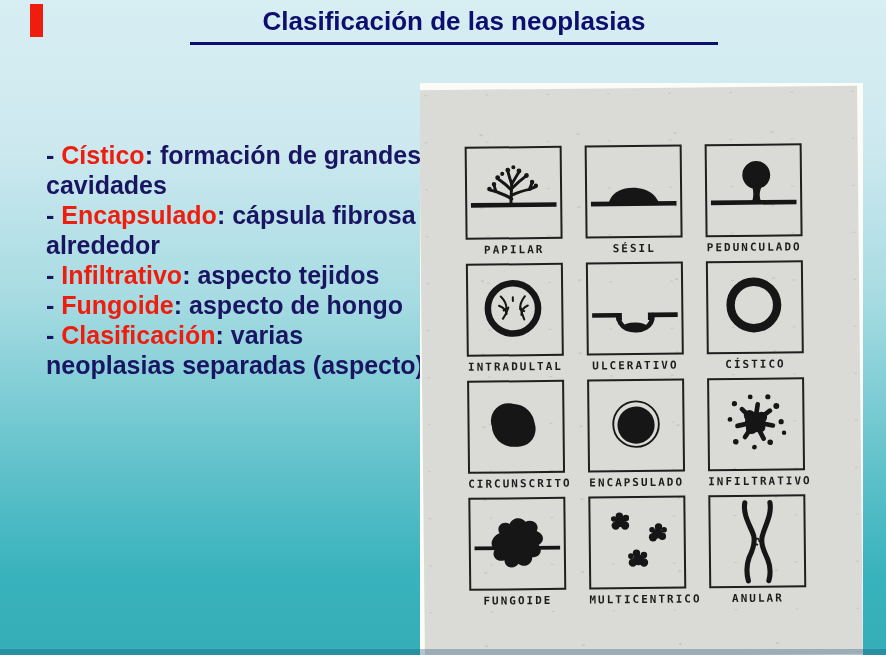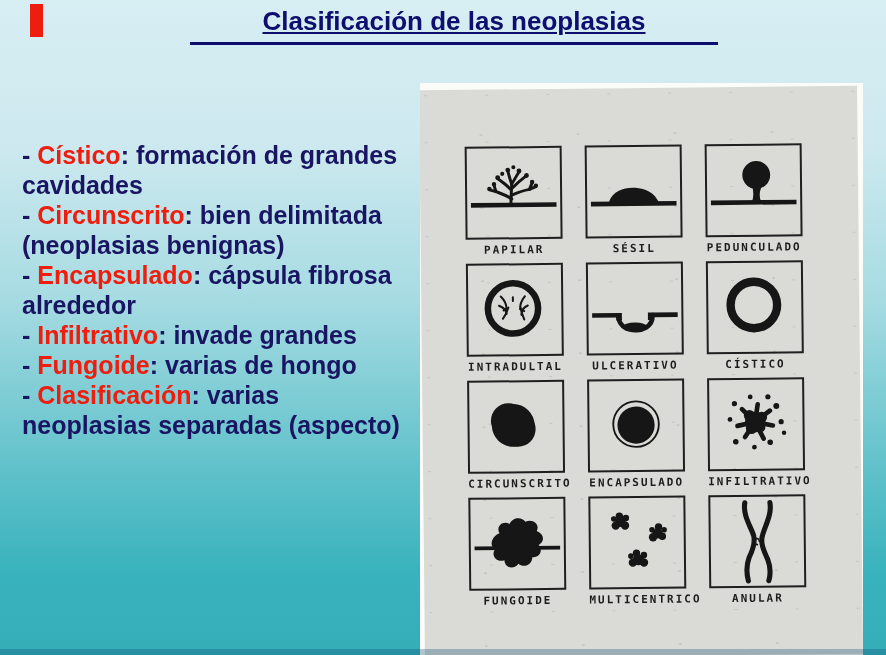--- a/index.html
+++ b/index.html
@@ -31,34 +31,33 @@
     background:var(--accent-red);
   }
   .slide-title{
     position:absolute;left:190px;top:6px;width:528px;
     text-align:center;
     font-size:26px;font-weight:700;
     color:var(--title-navy);
     padding-bottom:5px;
     border-bottom:3px solid var(--title-navy);
     letter-spacing:0px;
-    text-decoration:underline;
   }
   .left-panel{
     position:absolute;left:22px;top:96px;width:390px;
   }
   .heading{
     color:var(--accent-red);
     font-size:27px;font-weight:700;line-height:35px;
     text-decoration:underline;
     text-decoration-thickness:3px;
     text-underline-offset:4px;
     width:380px;
   }
-  .pattern-list{margin-top:44px;width:380px;}
+  .pattern-list{margin-top:44px;width:380px;margin-left:24px;}
   .item{
     font-size:25px;font-weight:700;line-height:30px;
     color:var(--text-navy);
   }
   .item .term{color:var(--accent-red);}
   .item .bullet,.item .sep,.item .desc{color:var(--text-navy);}
   .figure-panel{
     position:absolute;left:420px;top:58px;width:443px;height:648px;
     background:var(--frame-white);
     overflow:hidden;
@@ -104,27 +103,26 @@
 <body>
 
 <div class="red-bar"></div>
 
 <h1 class="slide-title">Clasificación de las neoplasias</h1>
 
 <div class="left-panel">
   <div class="pattern-list">
   <p class="item"><span class="bullet">- </span><span class="term">Cístico</span><span class="sep">: </span><span class="desc">formación de grandes cavidades</span></p>
 
-  <p class="item"><span class="bullet">- </span><span class="term">Circunscrito</span><span class="sep">: </span><span class="desc">bien delimitada (neoplasias benignas)</span></p>
 
   <p class="item"><span class="bullet">- </span><span class="term">Encapsulado</span><span class="sep">: </span><span class="desc">cápsula fibrosa alrededor</span></p>
 
-  <p class="item"><span class="bullet">- </span><span class="term">Infiltrativo</span><span class="sep">: </span><span class="desc">invade grandes</span></p>
-
-  <p class="item"><span class="bullet">- </span><span class="term">Fungoide</span><span class="sep">: </span><span class="desc">varias de hongo</span></p>
+  <p class="item"><span class="bullet">- </span><span class="term">Infiltrativo</span><span class="sep">: </span><span class="desc">aspecto tejidos</span></p>
+
+  <p class="item"><span class="bullet">- </span><span class="term">Fungoide</span><span class="sep">: </span><span class="desc">aspecto de hongo</span></p>
 
   <p class="item"><span class="bullet">- </span><span class="term">Clasificación</span><span class="sep">: </span><span class="desc">varias neoplasias separadas (aspecto)</span></p>
 
 </div>
 </div>
 
 <div class="figure-panel">
   <div class="paper">
     <div class="figure-grid">
   <div class="cell">

